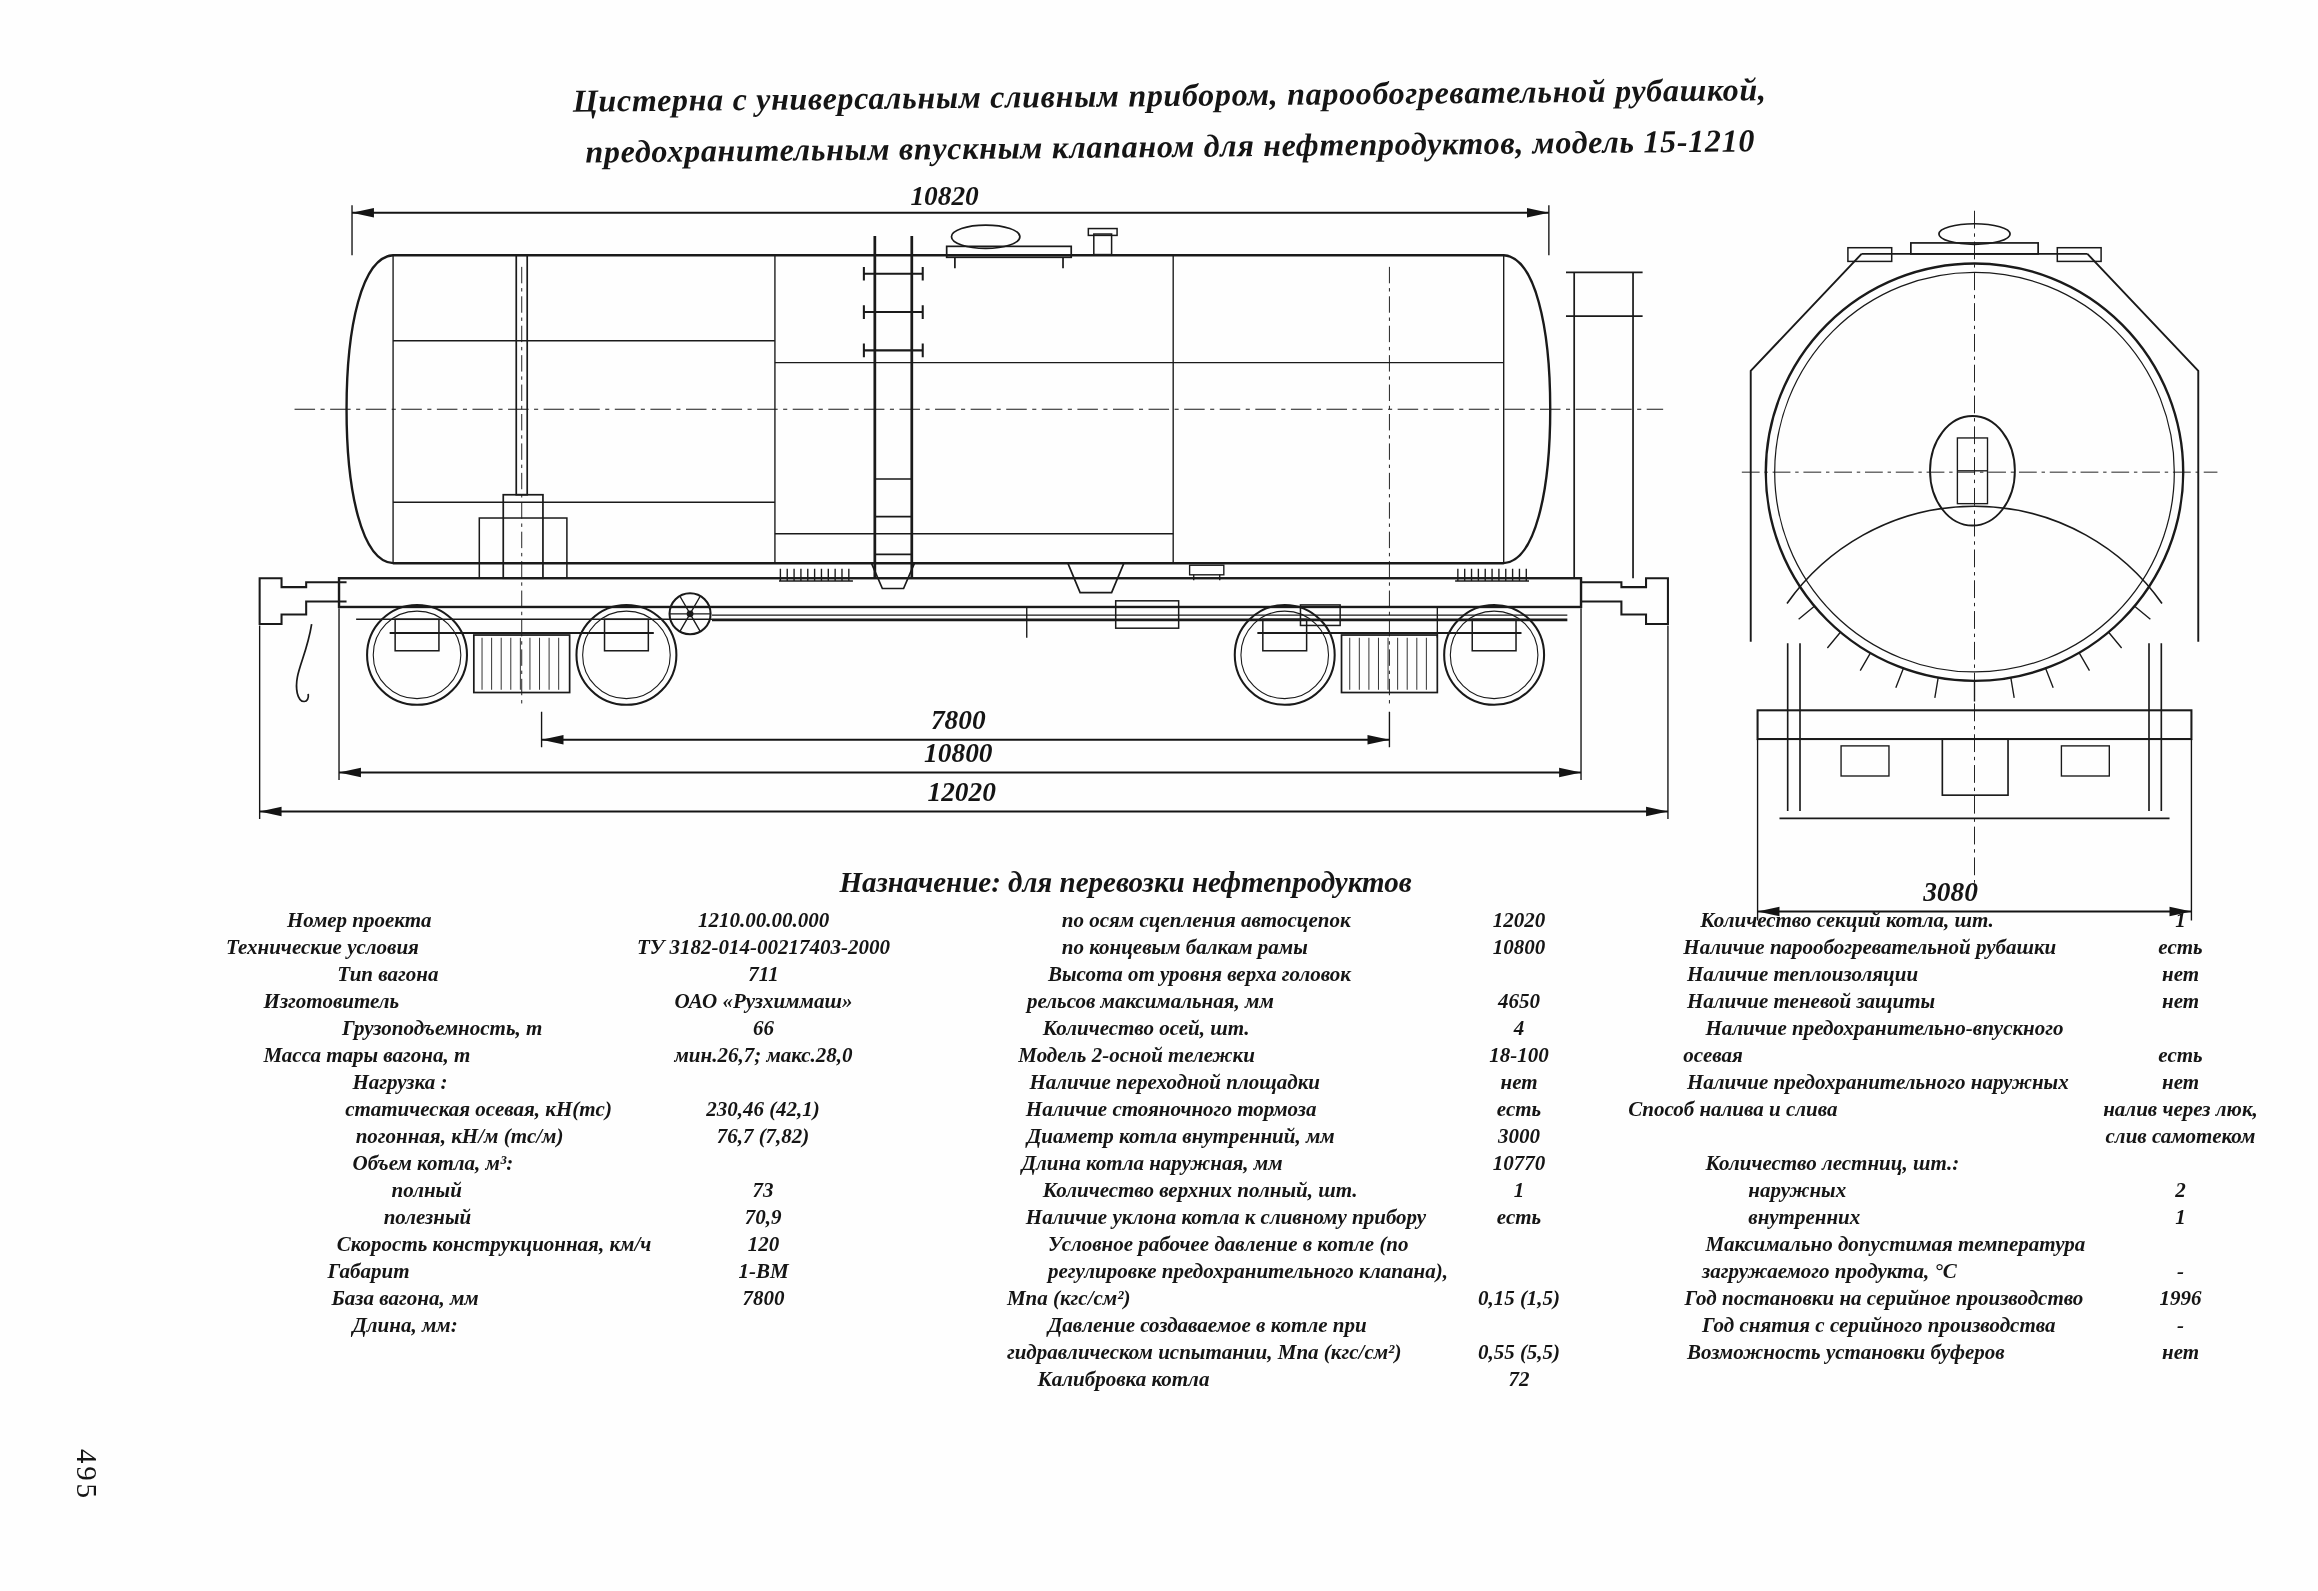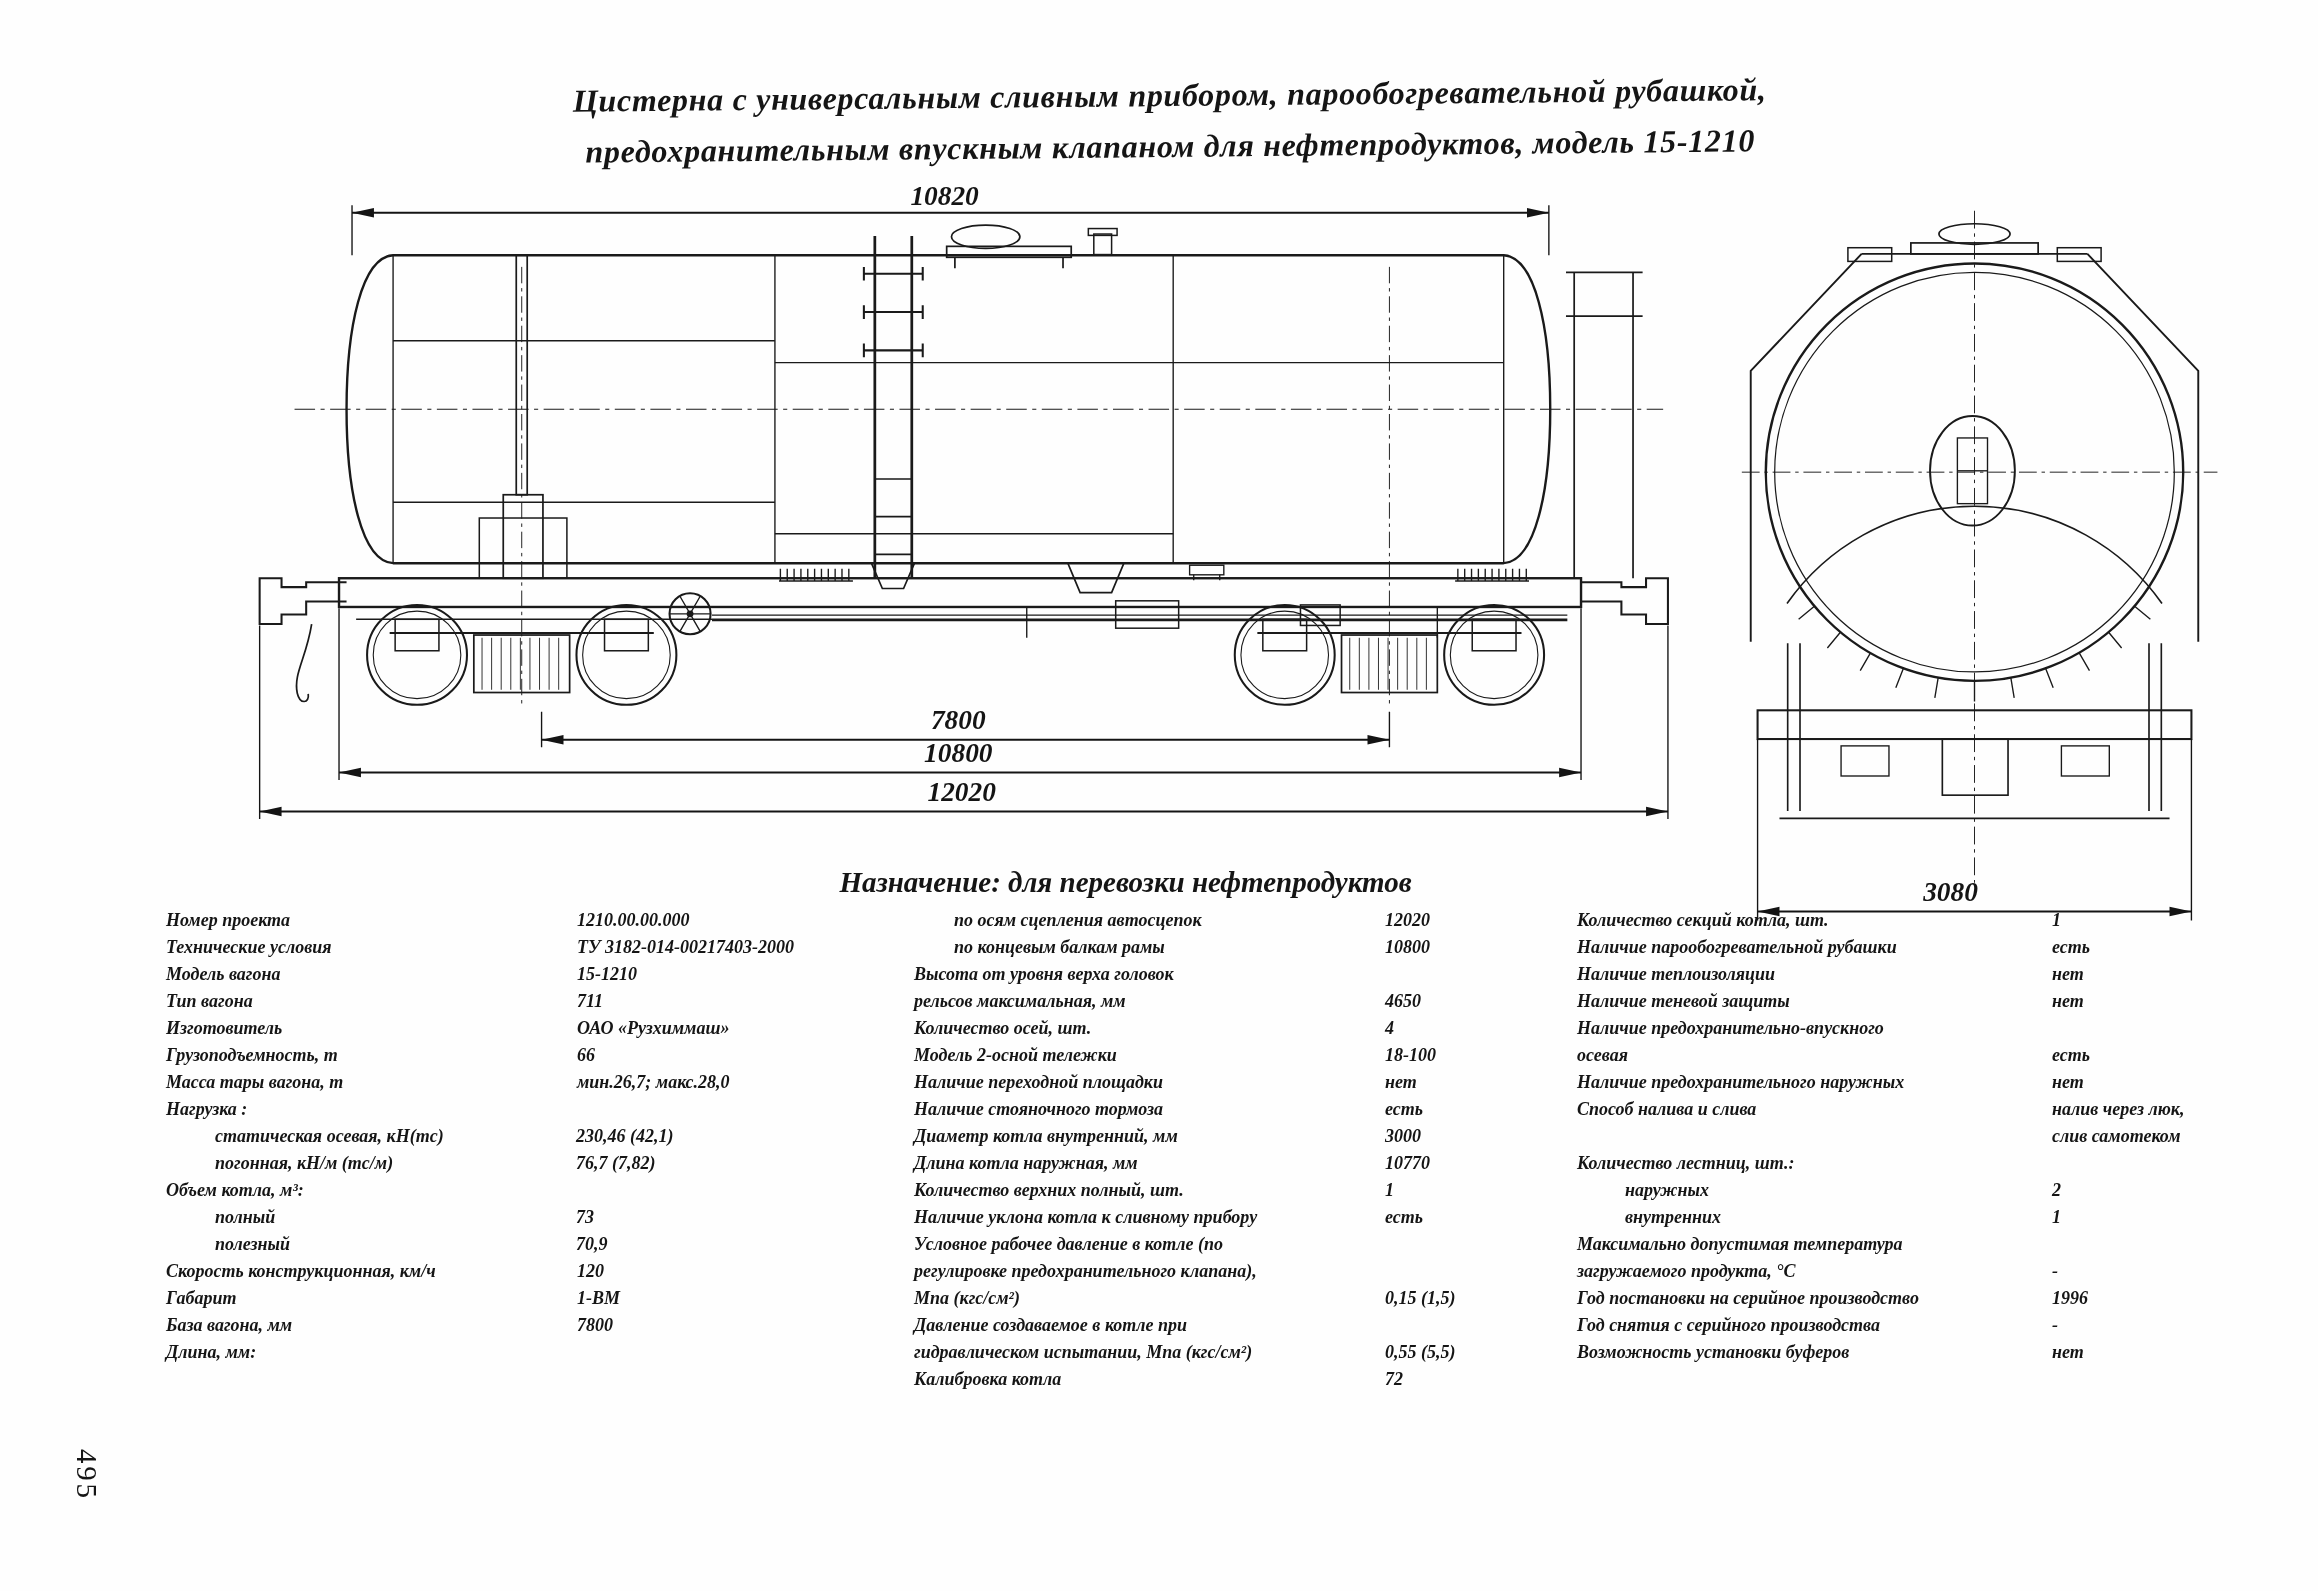--- a/index.html
+++ b/index.html
@@ -24,21 +24,21 @@
     position:absolute;left:578px;top:866px;width:1095px;text-align:center;
     font-size:29px;font-weight:bold;font-style:italic;
   }
   
   .spec-col{position:absolute;top:907px;}
   #col1{left:166px;width:784px;}
   #col2{left:914px;width:739px;}
   #col3{left:1532px;width:777px;}
   .spec-row{
     display:flex;height:27px;line-height:27px;white-space:nowrap;
-    font-size:18px;font-weight:bold;font-style:italic;
+    font-size:21px;font-weight:bold;font-style:italic;justify-content:center;
   }
   .spec-row .lab{flex:0 0 auto;}
   #col1 .lab{width:411px;}
   #col2 .lab{width:471px;}
   #col3 .lab{width:475px;margin-left:45px;}
   .spec-row .val{flex:0 0 auto;}
   #col1 .ind .lab{padding-left:49px;width:361px;}
   #col2 .ind .lab{padding-left:40px;width:431px;}
   #col3 .ind .lab{padding-left:48px;width:427px;}
   
@@ -214,24 +214,20 @@
   <div id="col1" class="spec-col">
       <div class="spec-row">
         <span class="lab">Номер проекта</span>
         <span class="val">1210.00.00.000</span>
       </div>
       <div class="spec-row">
         <span class="lab">Технические условия</span>
         <span class="val">ТУ 3182-014-00217403-2000</span>
       </div>
       <div class="spec-row">
-        <span class="lab">Модель вагона</span>
-        <span class="val">15-1210</span>
-      </div>
-      <div class="spec-row">
         <span class="lab">Тип вагона</span>
         <span class="val">711</span>
       </div>
       <div class="spec-row">
         <span class="lab">Изготовитель</span>
         <span class="val">ОАО «Рузхиммаш»</span>
       </div>
       <div class="spec-row">
         <span class="lab">Грузоподъемность, т</span>
         <span class="val">66</span>

